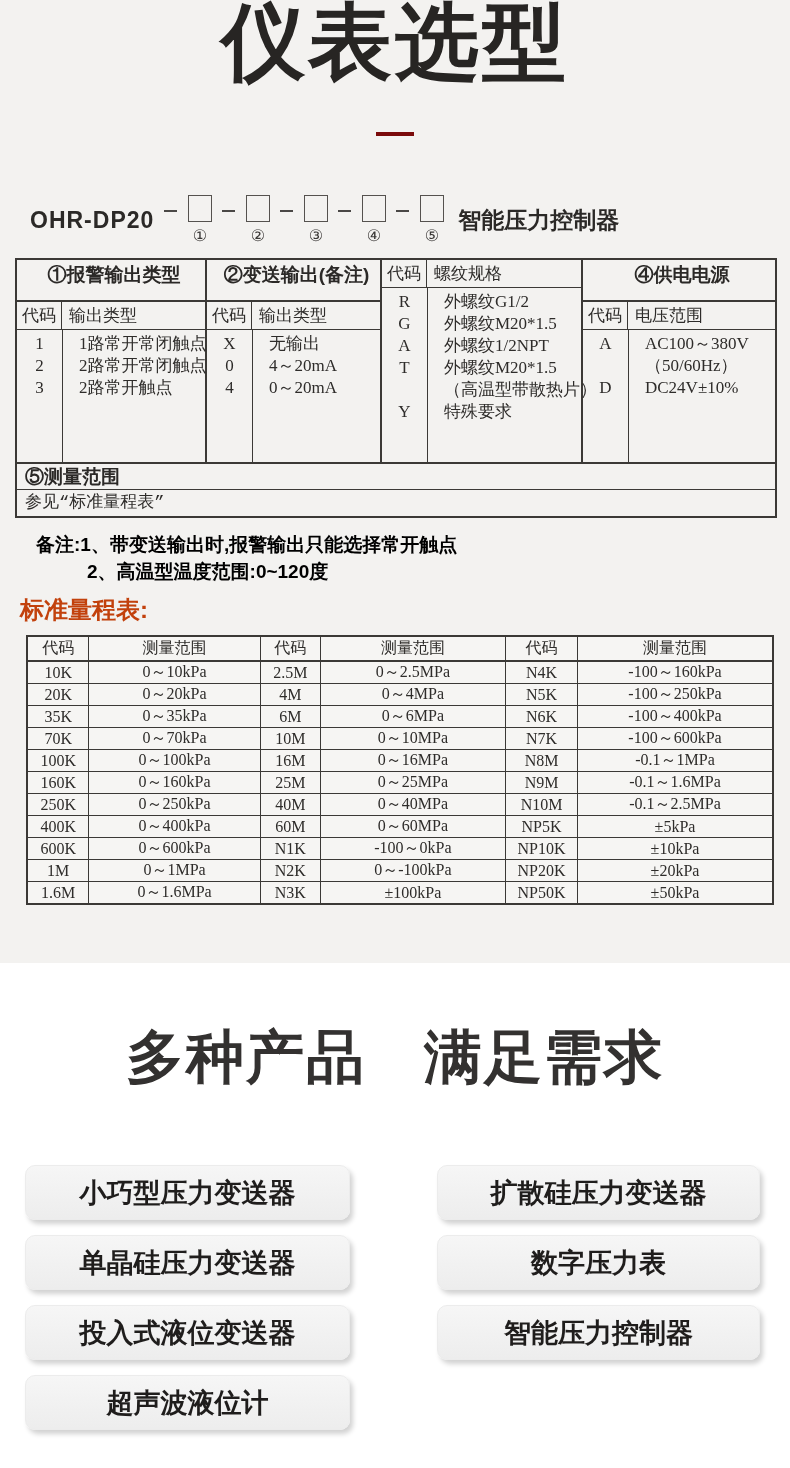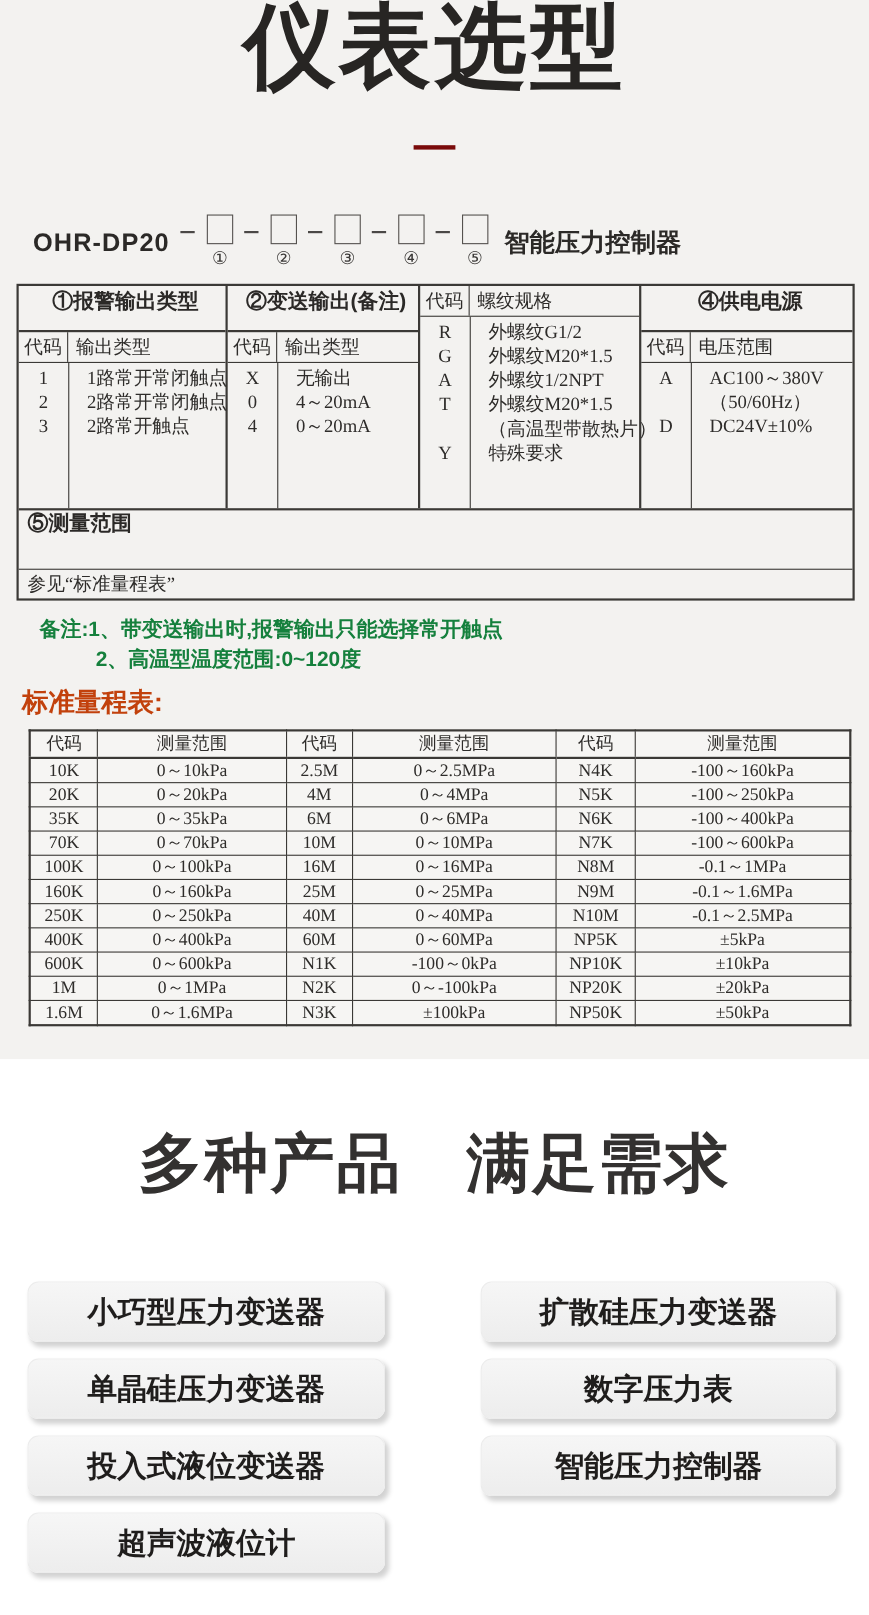--- a/index.html
+++ b/index.html
@@ -58,25 +58,25 @@
   .sec-body .desc-c { padding-left:17px; line-height:22px; white-space:nowrap; }
 
   .sel-range-label {
     grid-column:1 / -1; border-top:2px solid #3b3936;
     height:27px; line-height:26px; padding-left:8px;
     font-size:19px; font-weight:800; color:#2b2927;
   }
   .sel-range-value {
     grid-column:1 / -1; border-top:1px solid #3b3936;
     height:27px; line-height:26px; padding-left:8px;
-    font-family:Liberation Serif, serif; font-size:17px;margin-top:28px;
-  }
-
-  
-  .notes { margin:13px 0 0 36px; font-size:19px; font-weight:700; line-height:27px; color:#15803d; }
+    font-family:Liberation Mono, monospace; font-size:17px;
+  }
+
+  
+  .notes { margin:13px 0 0 36px; font-size:19px; font-weight:700; line-height:27px; color:#000000; }
   .notes .note-2 { padding-left:51px; }
 
   .range-title { margin:9px 0 0 20px; font-size:24px; font-weight:800; color:#c2410c; }
 
   
   table.range-table {
     width:748px; margin:9px 0 0 26px;
     border-collapse:collapse; background:#f6f5f3;
     font-family:"Liberation Serif", serif; font-size:16px; color:#2e2c2a;
     border:2px solid #3b3936;

